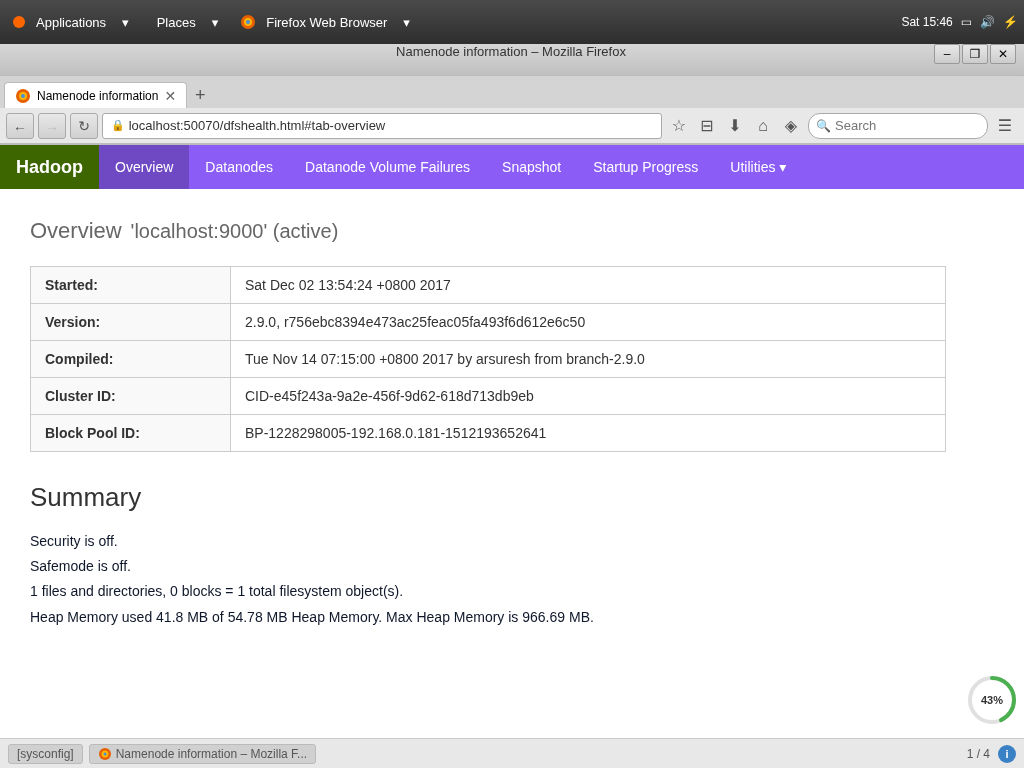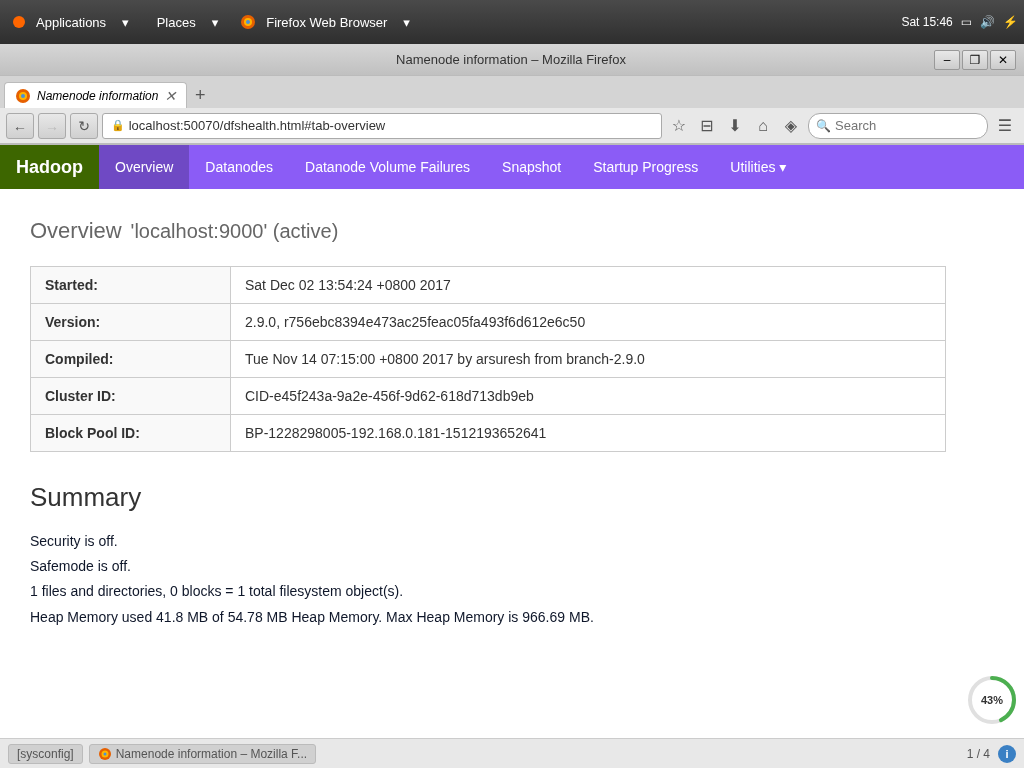--- a/index.html
+++ b/index.html
@@ -22,21 +22,20 @@
     .os-topbar-right { font-size: 12px; display: flex; align-items: center; gap: 8px; }
 
     
     #browser-chrome { background: #e8e8e8; border-bottom: 1px solid #bbb; }
 
     
     #title-bar {
       height: 32px;
       background: linear-gradient(to bottom, #d6d6d6, #c0c0c0);
       display: flex;
-      align-items: center;
       justify-content: space-between;
       padding: 0 8px;
       border-bottom: 1px solid #bbb;
     }
     #title-text { flex: 1; text-align: center; font-size: 13px; color: #333; }
     .window-controls { display: flex; gap: 2px; }
     .win-btn {
       width: 26px; height: 20px; border: 1px solid #999; background: linear-gradient(to bottom, #e8e8e8, #ccc);
       display: flex; align-items: center; justify-content: center; font-size: 12px; cursor: pointer; border-radius: 2px;
     }
@@ -55,21 +54,20 @@
       border: 1px solid #bbb;
       border-bottom: none;
       border-radius: 4px 4px 0 0;
       padding: 0 10px;
       display: flex;
       align-items: center;
       gap: 6px;
       font-size: 12px;
       cursor: pointer;
       max-width: 200px;
-      font-style: italic;
     }
     .tab.active { background: white; }
     .tab-close { font-size: 14px; color: #666; cursor: pointer; }
     .new-tab-btn { width: 26px; height: 26px; display: flex; align-items: center; justify-content: center; font-size: 18px; color: #555; cursor: pointer; }
 
     
     #nav-bar {
       height: 36px;
       background: #e8e8e8;
       display: flex;

